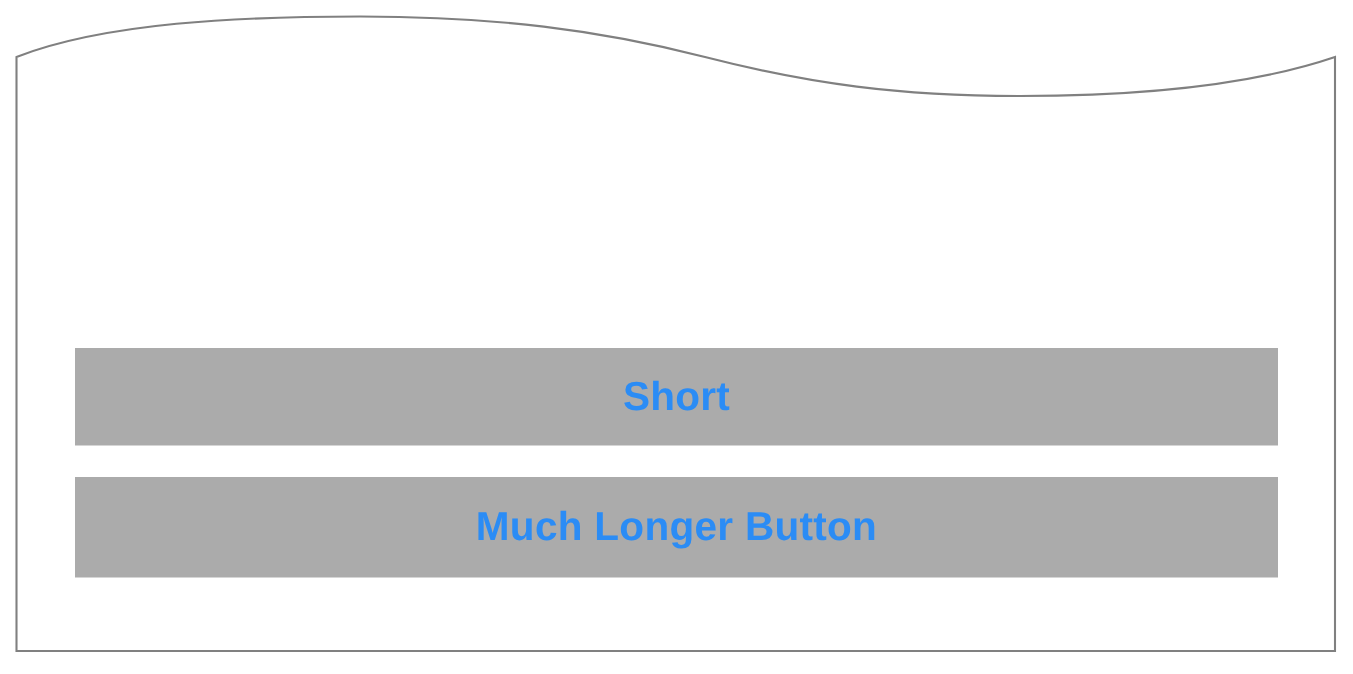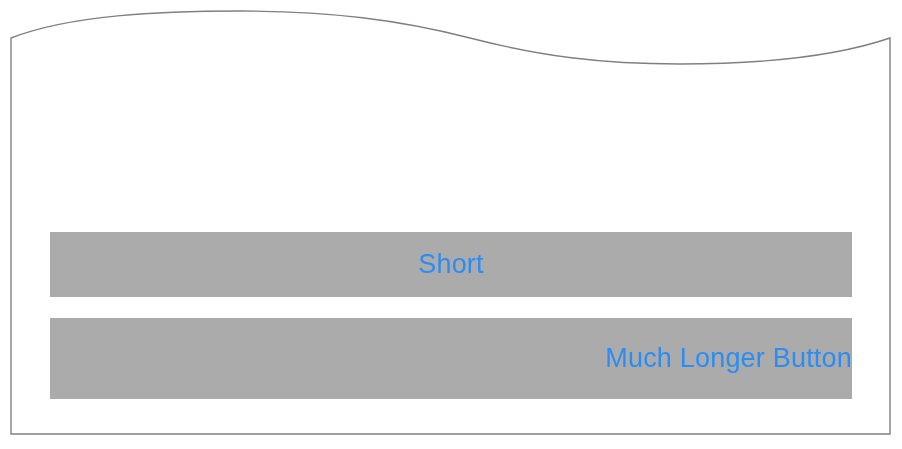--- a/index.html
+++ b/index.html
@@ -51,26 +51,26 @@
     box-sizing: border-box;
     background: #ababab;
     border: 0;
     border-radius: 0;
     padding: 0;
     cursor: pointer;
     user-select: none;
   }
 
   .action-button.size-short  { height: 65px; }
-  .action-button.size-long   { height: 81px; justify-content: flex-end; }
+  .action-button.size-long   { height: 67px; }
 
   .action-button-label {
     font-family: "Liberation Sans", sans-serif;
     font-size: 27px;
-    font-weight: 400;
+    font-weight: 700;
     line-height: 1;
     letter-spacing: 0.2px;
     color: #2b8cf5;
     white-space: nowrap;
   }
 </style>
 </head>
 <body>
 
 <div id="stage">

